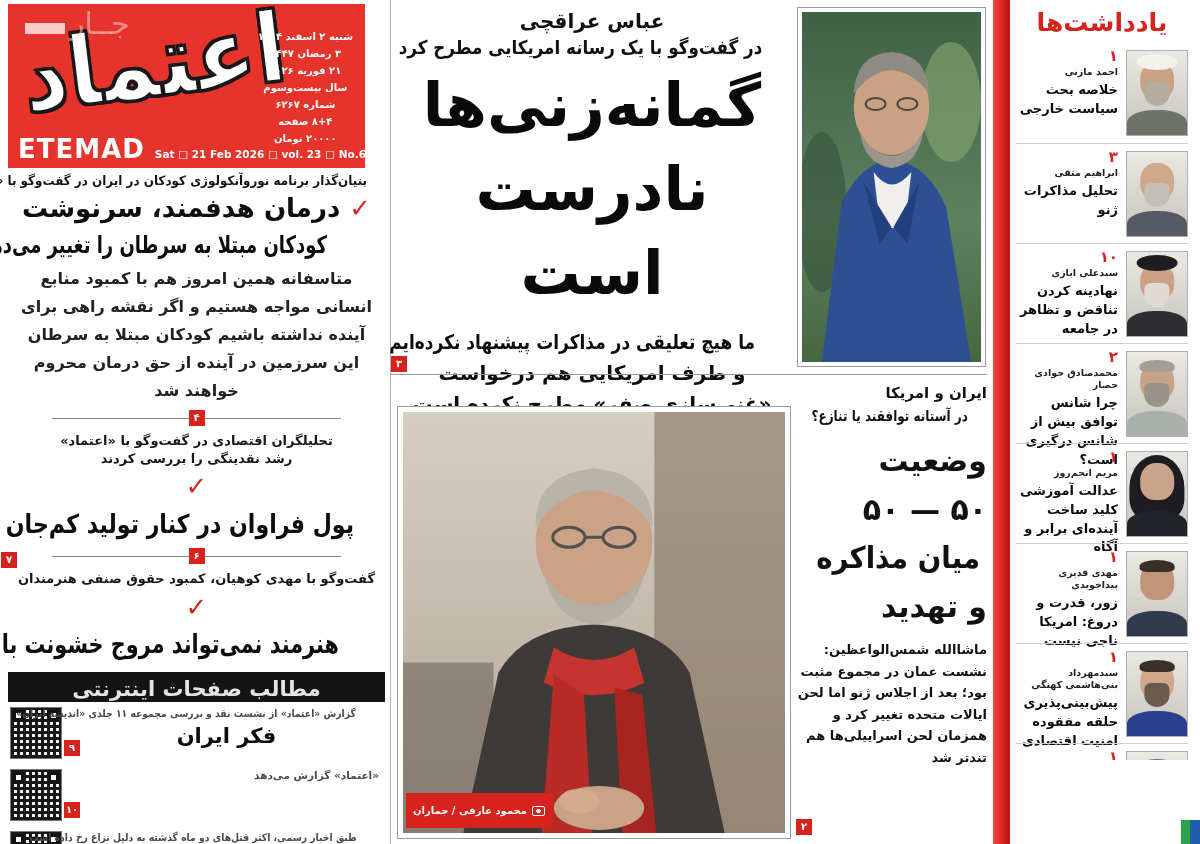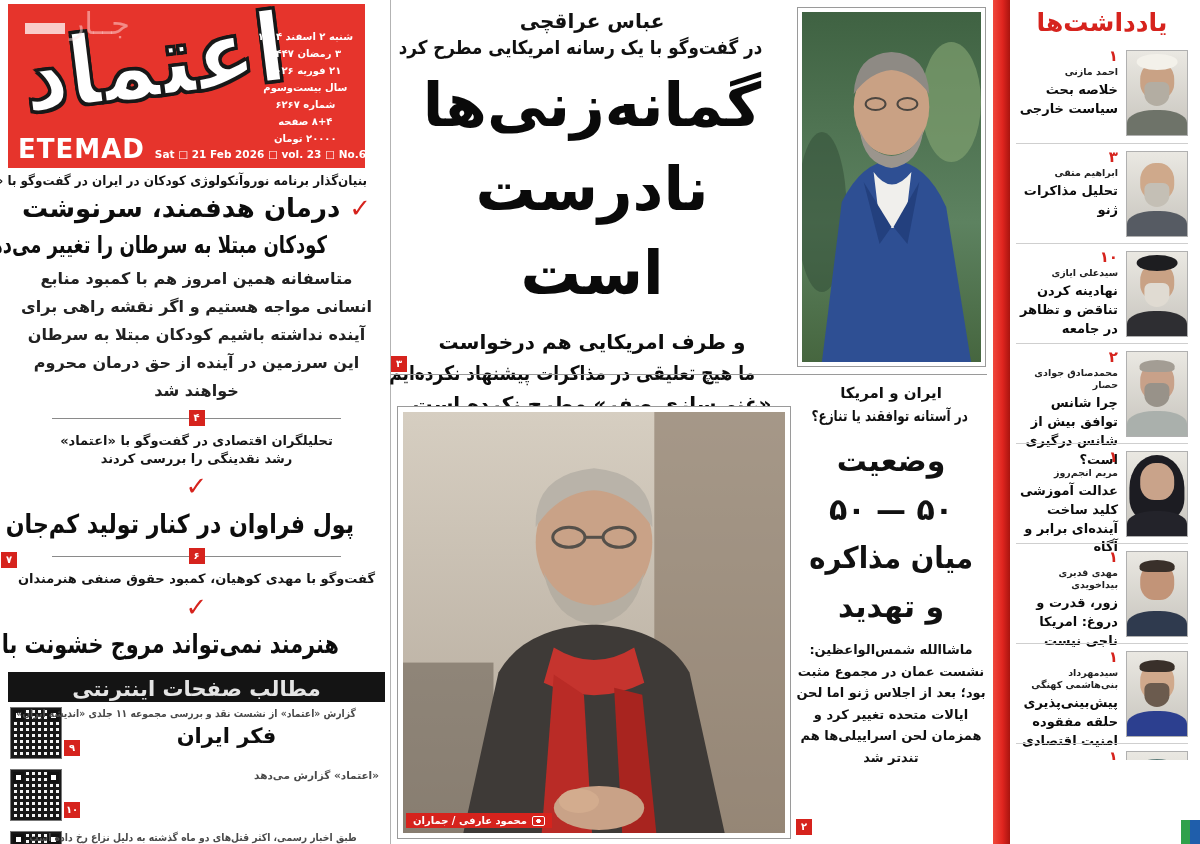--- a/index.html
+++ b/index.html
@@ -67,26 +67,26 @@
   .lead-title{font-size:60px;font-weight:bold;line-height:1.4;color:#0a0a0a;margin-top:2px;}
   .lead-sub{font-size:20px;font-weight:bold;line-height:1.55;margin-top:12px;color:#0d0d0d;}
   .lead-pg{left:391px;top:356px;}
   .midrule{left:391px;top:374px;width:596px;height:0;border-top:1px solid #9a9a9a;}
 
   .photo-frame{background:#fff;border:1px solid #9a9a9a;padding:4px;box-sizing:border-box;}
   .araghchi{left:797px;top:7px;width:189px;height:360px;}
   .bigphoto{left:397px;top:406px;width:394px;height:433px;padding:5px;}
   .photo-frame svg{display:block;width:100%;height:100%;}
   .caption{position:absolute;left:8px;bottom:10px;background:#d6231d;color:#fff;
-    font-size:10px;font-weight:bold;padding:2px 7px;direction:rtl;display:flex;gap:5px;align-items:center;}
+    font-size:10px;font-weight:bold;padding:12px 7px;direction:rtl;display:flex;gap:5px;align-items:center;}
   .cam{display:inline-block;width:11px;height:8px;border:1px solid #fff;border-radius:2px;
     background:radial-gradient(circle at 50% 50%,#fff 0 2px,transparent 2.5px);}
 
   
-  .analysis{left:795px;top:382px;width:192px;text-align:center;direction:rtl;}
+  .analysis{left:795px;top:382px;width:192px;direction:rtl;}
   .an-k1{font-size:15px;font-weight:bold;line-height:1.5;}
   .an-title{font-size:30px;font-weight:bold;line-height:1.62;margin:10px 0 8px;}
   .an-sum{font-size:13px;font-weight:bold;line-height:1.65;color:#111;}
   .an-pg{left:796px;top:819px;}
 
   
   .redbar{left:993px;top:0;width:17px;height:844px;
     background:linear-gradient(90deg,#f0483c 0%,#e0251f 55%,#a8140f 100%);}
   .sidebar{left:1016px;top:0;width:172px;height:760px;direction:rtl;overflow:hidden;}
   .sb-title{color:#d6231d;font-size:25px;font-weight:bold;text-align:center;margin:8px 0 6px;}
@@ -244,22 +244,22 @@
   <div class="abs lead">
     <div class="lead-k1">عباس عراقچی</div>
     <div class="lead-k2">
       <span class="nw sqz88">در گفت‌وگو با یک رسانه امریکایی مطرح کرد</span>
     </div>
     <div class="lead-title">
       <div>گمانه‌زنی‌ها</div>
       <div>نادرست است</div>
     </div>
     <div class="lead-sub">
+      <div><span class="nw sqz85">ما هیچ تعلیقی در مذاکرات پیشنهاد نکرده‌ایم</span></div>
       <div><span class="nw">و طرف امریکایی هم درخواست</span></div>
-      <div><span class="nw sqz85">ما هیچ تعلیقی در مذاکرات پیشنهاد نکرده‌ایم</span></div>
       <div><span class="nw">«غنی‌سازی صفر» مطرح نکرده است</span></div>
     </div>
   </div>
   <span class="pgbox abs lead-pg">۳</span>
   <div class="abs midrule"></div>
 
   <div class="abs photo-frame araghchi">
     <svg viewBox="0 0 180 350" preserveAspectRatio="none">
       <defs>
         <linearGradient id="gbg" x1="0" y1="0" x2="0" y2="1">

